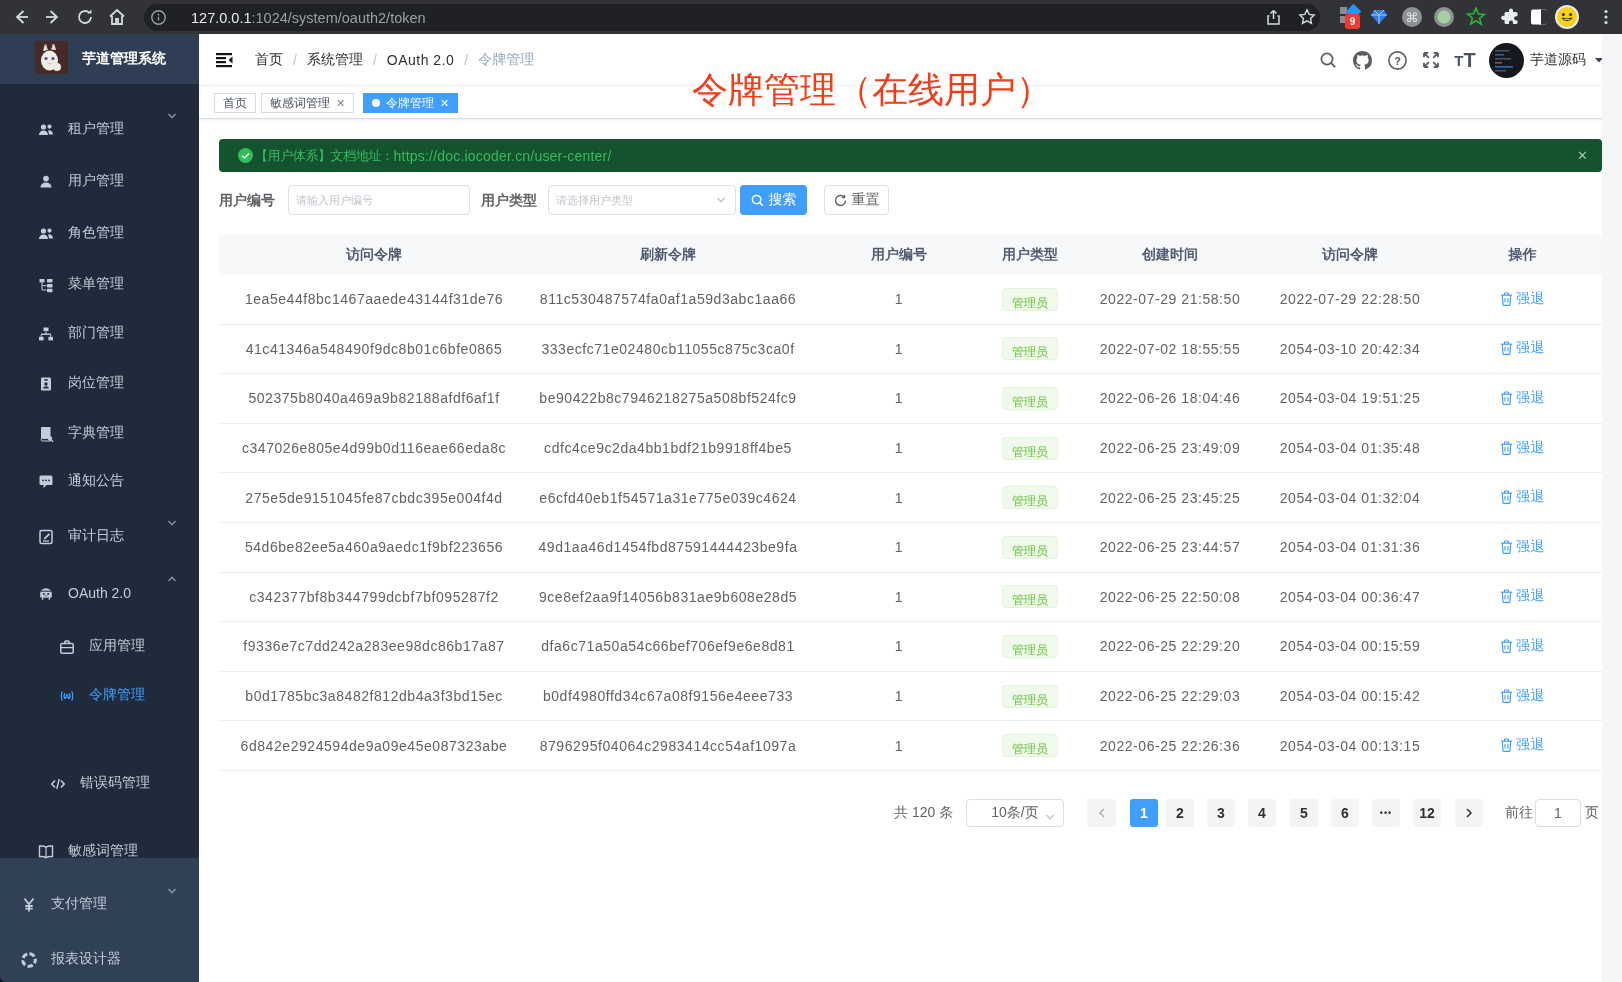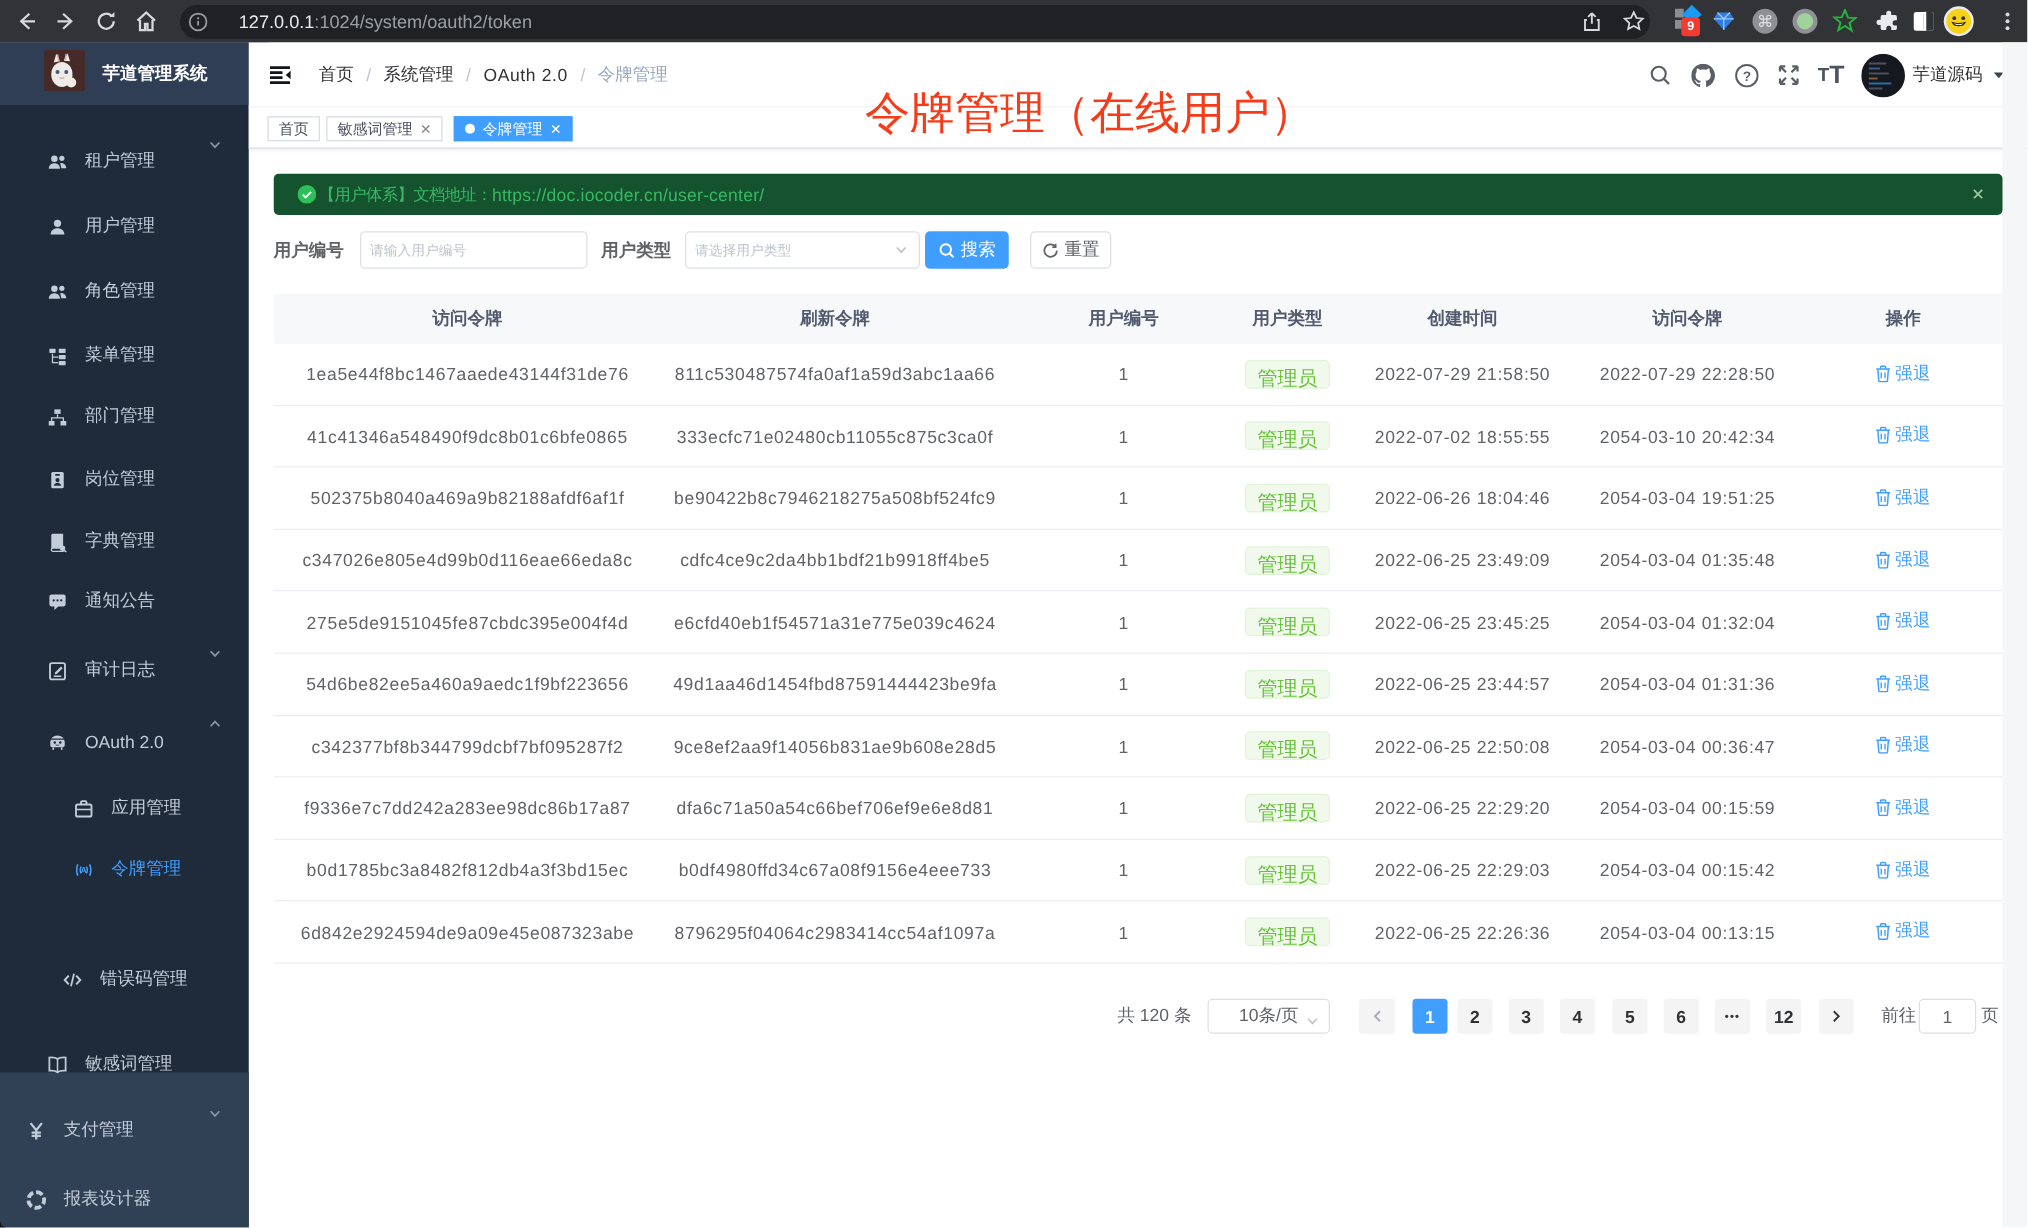--- a/index.html
+++ b/index.html
@@ -45,21 +45,21 @@
 
 #tbl{left:219px;top:235px;width:1383px}
 .trow{display:flex;width:1383px;height:49.6px;border-bottom:1px solid #ebeef5;align-items:center}
 .trow .c{letter-spacing:.55px}
 #thead{display:flex;width:1383px;height:40px;background:#f7f8fa;align-items:center;
   font-weight:bold;color:#515a6e;font-size:14px}
 .c{flex:none;text-align:center;font-size:14px;color:#606266;white-space:nowrap}
 .c1{width:310px}.c2{width:278px}.c3{width:184px}.c4{width:78px}.c5{width:202px}.c6{width:158px}.c7{width:173px;transform:translateX(7px)}
 #thead .c{color:#515a6e}
 .gtag{display:inline-block;height:23px;line-height:21px;padding:4px 9px;letter-spacing:0;background:#f0f9eb;
-  border:1px solid #e1f3d8;border-radius:4px;color:#67c23a;font-size:16px}
+  border:1px solid #e1f3d8;border-radius:4px;color:#67c23a;font-size:12px}
 .kick{color:#409eff;display:inline-flex;align-items:center;gap:3px}
 
 .pg{position:absolute;top:799px;height:28px;display:flex;align-items:center;justify-content:center;
   font-size:14px;color:#606266}
 .pbtn{border-radius:3px;background:#f4f4f5;font-weight:bold;color:#303133}
 .pbtn.on{background:#409eff;color:#fff}
 
 #anno{left:692px;top:66px;font-size:36px;color:#f53b17;white-space:nowrap;z-index:50;font-weight:500}
 #blc{left:0;top:977px;width:5px;height:5px;background:radial-gradient(circle at 5px 0,transparent 4.6px,#141518 4.8px)}
 #gutter{left:1602px;top:34px;width:20px;height:948px;background:#f5f6f7}

